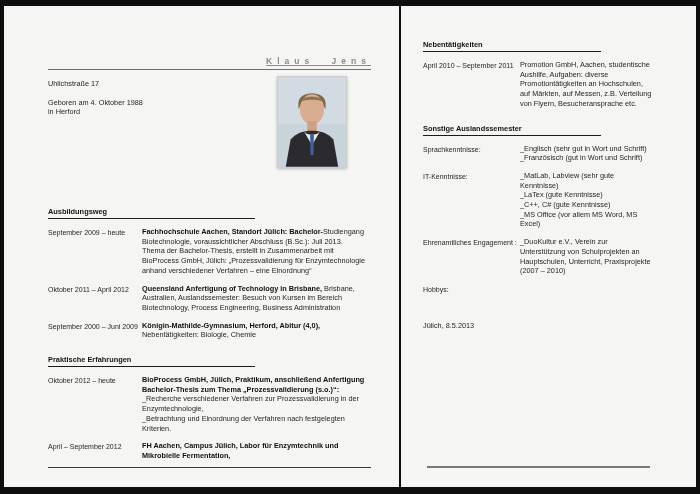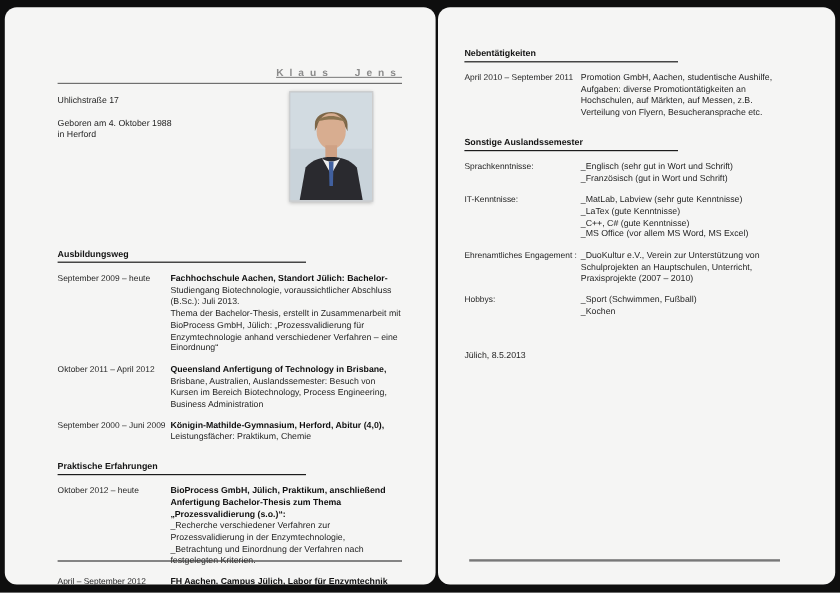--- a/index.html
+++ b/index.html
@@ -4,22 +4,22 @@
 <style>
   * { margin:0; padding:0; box-sizing:border-box; }
   html,body { background:#ffffff; font-family:"Liberation Sans", sans-serif; }
   .sheet {
     width:700px; height:494px;
     background:#0e0e0e;
     display:flex; column-gap:2px;
     padding:6px 4px 7px 4px;
     position:relative;
   }
-  .page { background:#f5f5f4; height:100%; position:relative; overflow:hidden;border-radius:10px; }
-  .page-1 { width:359px; padding:34px 28px 0 44px; }
+  .page { background:#f5f5f4; height:100%; position:relative; overflow:hidden; }
+  .page-1 { width:395px; padding:34px 28px 0 44px; }
   .page-2 { flex:1; padding:34px 44px 0 22px; }
 
   .name-header {
     margin-top:10px;
     border-bottom:1px solid #6f6f6f;
     text-align:right; padding-bottom:1px;
   }
   .name {
     font-size:8.5px; font-weight:bold;
     letter-spacing:5px; word-spacing:10px;
@@ -99,21 +99,21 @@
       <div class="date">September 2009 – heute</div>
       <div class="content"><span class="b">Fachhochschule Aachen, Standort Jülich: Bachelor-</span><span>Studiengang Biotechnologie, voraussichtlicher Abschluss (B.Sc.): Juli 2013.
 Thema der Bachelor-Thesis, erstellt in Zusammenarbeit mit BioProcess GmbH, Jülich: „Prozessvalidierung für Enzymtechnologie anhand verschiedener Verfahren – eine Einordnung“</span></div>
     </div>
     <div class="row">
       <div class="date">Oktober 2011 – April 2012</div>
       <div class="content"><span class="b">Queensland Anfertigung of Technology in Brisbane,</span><span> Brisbane, Australien, Auslandssemester: Besuch von Kursen im Bereich Biotechnology, Process Engineering, Business Administration</span></div>
     </div>
     <div class="row">
       <div class="date">September 2000 – Juni 2009</div>
-      <div class="content"><span class="b">Königin-Mathilde-Gymnasium, Herford, Abitur (4,0),</span><span> Leistungsfächer: Praktikum, Chemie</span></div>
+      <div class="content"><span class="b">Königin-Mathilde-Gymnasium, Herford, Abitur (4,0),</span><span> Nebentätigkeiten: Biologie, Chemie</span></div>
     </div>
 
     <div class="sec-heading w-left mt-sec">Praktische Erfahrungen</div>
 
     <div class="row">
       <div class="date">Oktober 2012 – heute</div>
       <div class="content"><span class="b">BioProcess GmbH, Jülich, Praktikum, anschließend Anfertigung Bachelor-Thesis zum Thema „Prozessvalidierung (s.o.)“:</span><span>
 _Recherche verschiedener Verfahren zur Prozessvalidierung in der Enzymtechnologie,
 _Betrachtung und Einordnung der Verfahren nach festgelegten Kriterien.</span></div>
     </div>
@@ -147,22 +147,20 @@
 _LaTex (gute Kenntnisse)
 _C++, C# (gute Kenntnisse)
 _MS Office (vor allem MS Word, MS Excel)</div>
     </div>
     <div class="row">
       <div class="label">Ehrenamtliches Engagement :</div>
       <div class="content">_DuoKultur e.V., Verein zur Unterstützung von Schulprojekten an Hauptschulen, Unterricht, Praxisprojekte (2007 – 2010)</div>
     </div>
     <div class="row">
       <div class="label">Hobbys:</div>
-      <div class="content">_Sport (Schwimmen, Fußball)
-_Kochen</div>
     </div>
 
     <div class="signoff">Jülich, 8.5.2013</div>
 
     <div class="footer-line-2"></div>
   </div>
 
 </div>
 
 </body></html>

